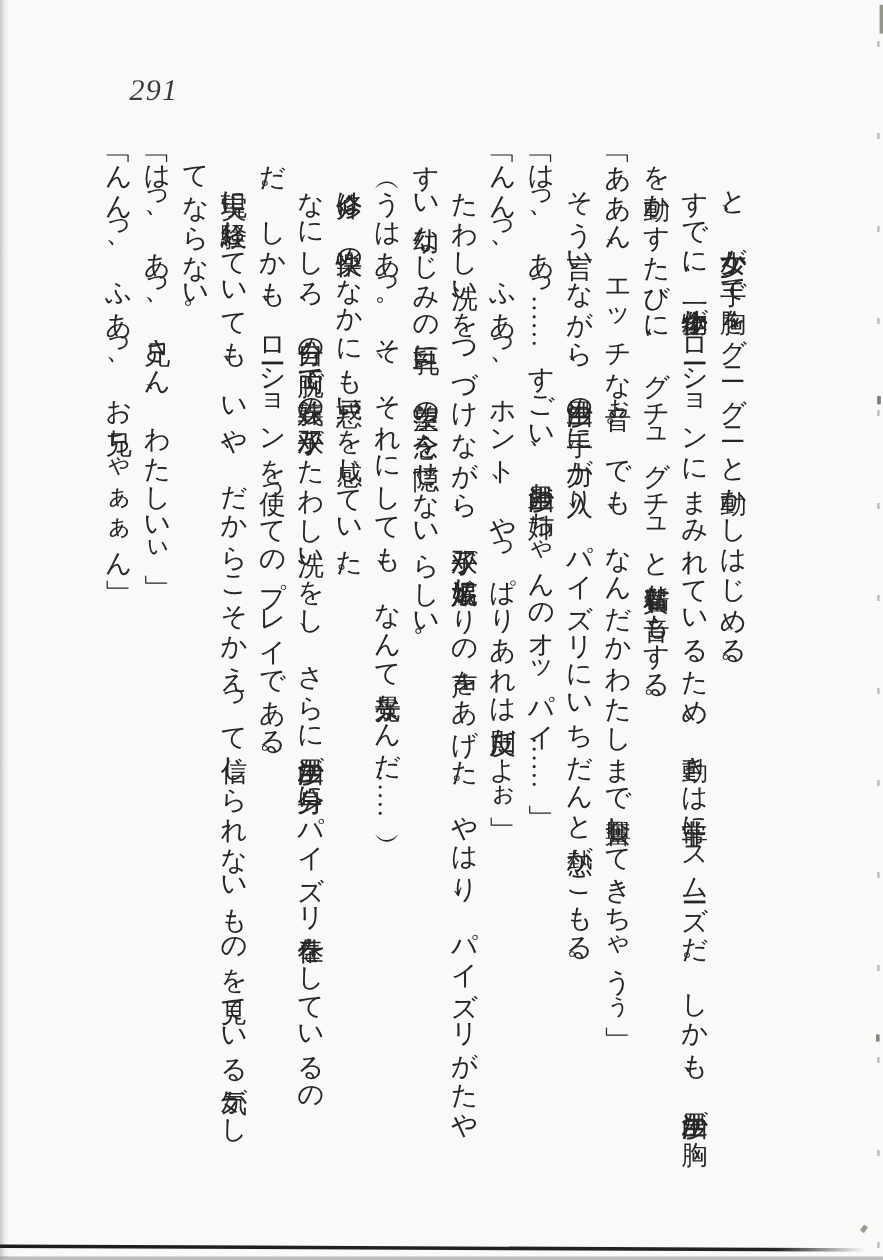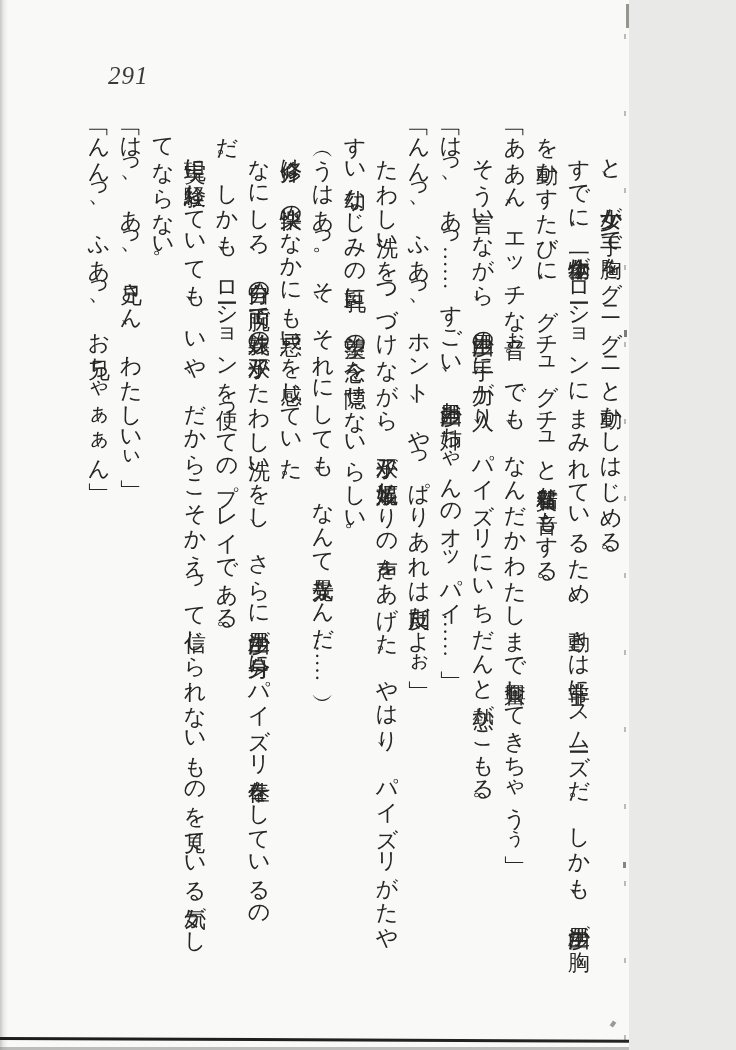--- a/index.html
+++ b/index.html
@@ -3,21 +3,21 @@
 <meta charset="utf-8">
 <style>
   html,body{margin:0;padding:0;}
   body{
     width:736px;height:1050px;
     background:#e9e9e7;
     font-family:"Liberation Serif","DejaVu Serif",serif;
   }
   .page{
     position:relative;
-    width:629px;height:1050px;
+    width:736px;height:1050px;
     background:#f9f9f7;
     overflow:hidden;
   }
   
   .edge-left{
     position:absolute;left:0;top:0;width:8px;height:100%;
     background:linear-gradient(90deg,#c7c7c5 0%,#e9e9e7 45%,rgba(249,249,247,0) 100%);
   }
   
   .edge-right-specks{

